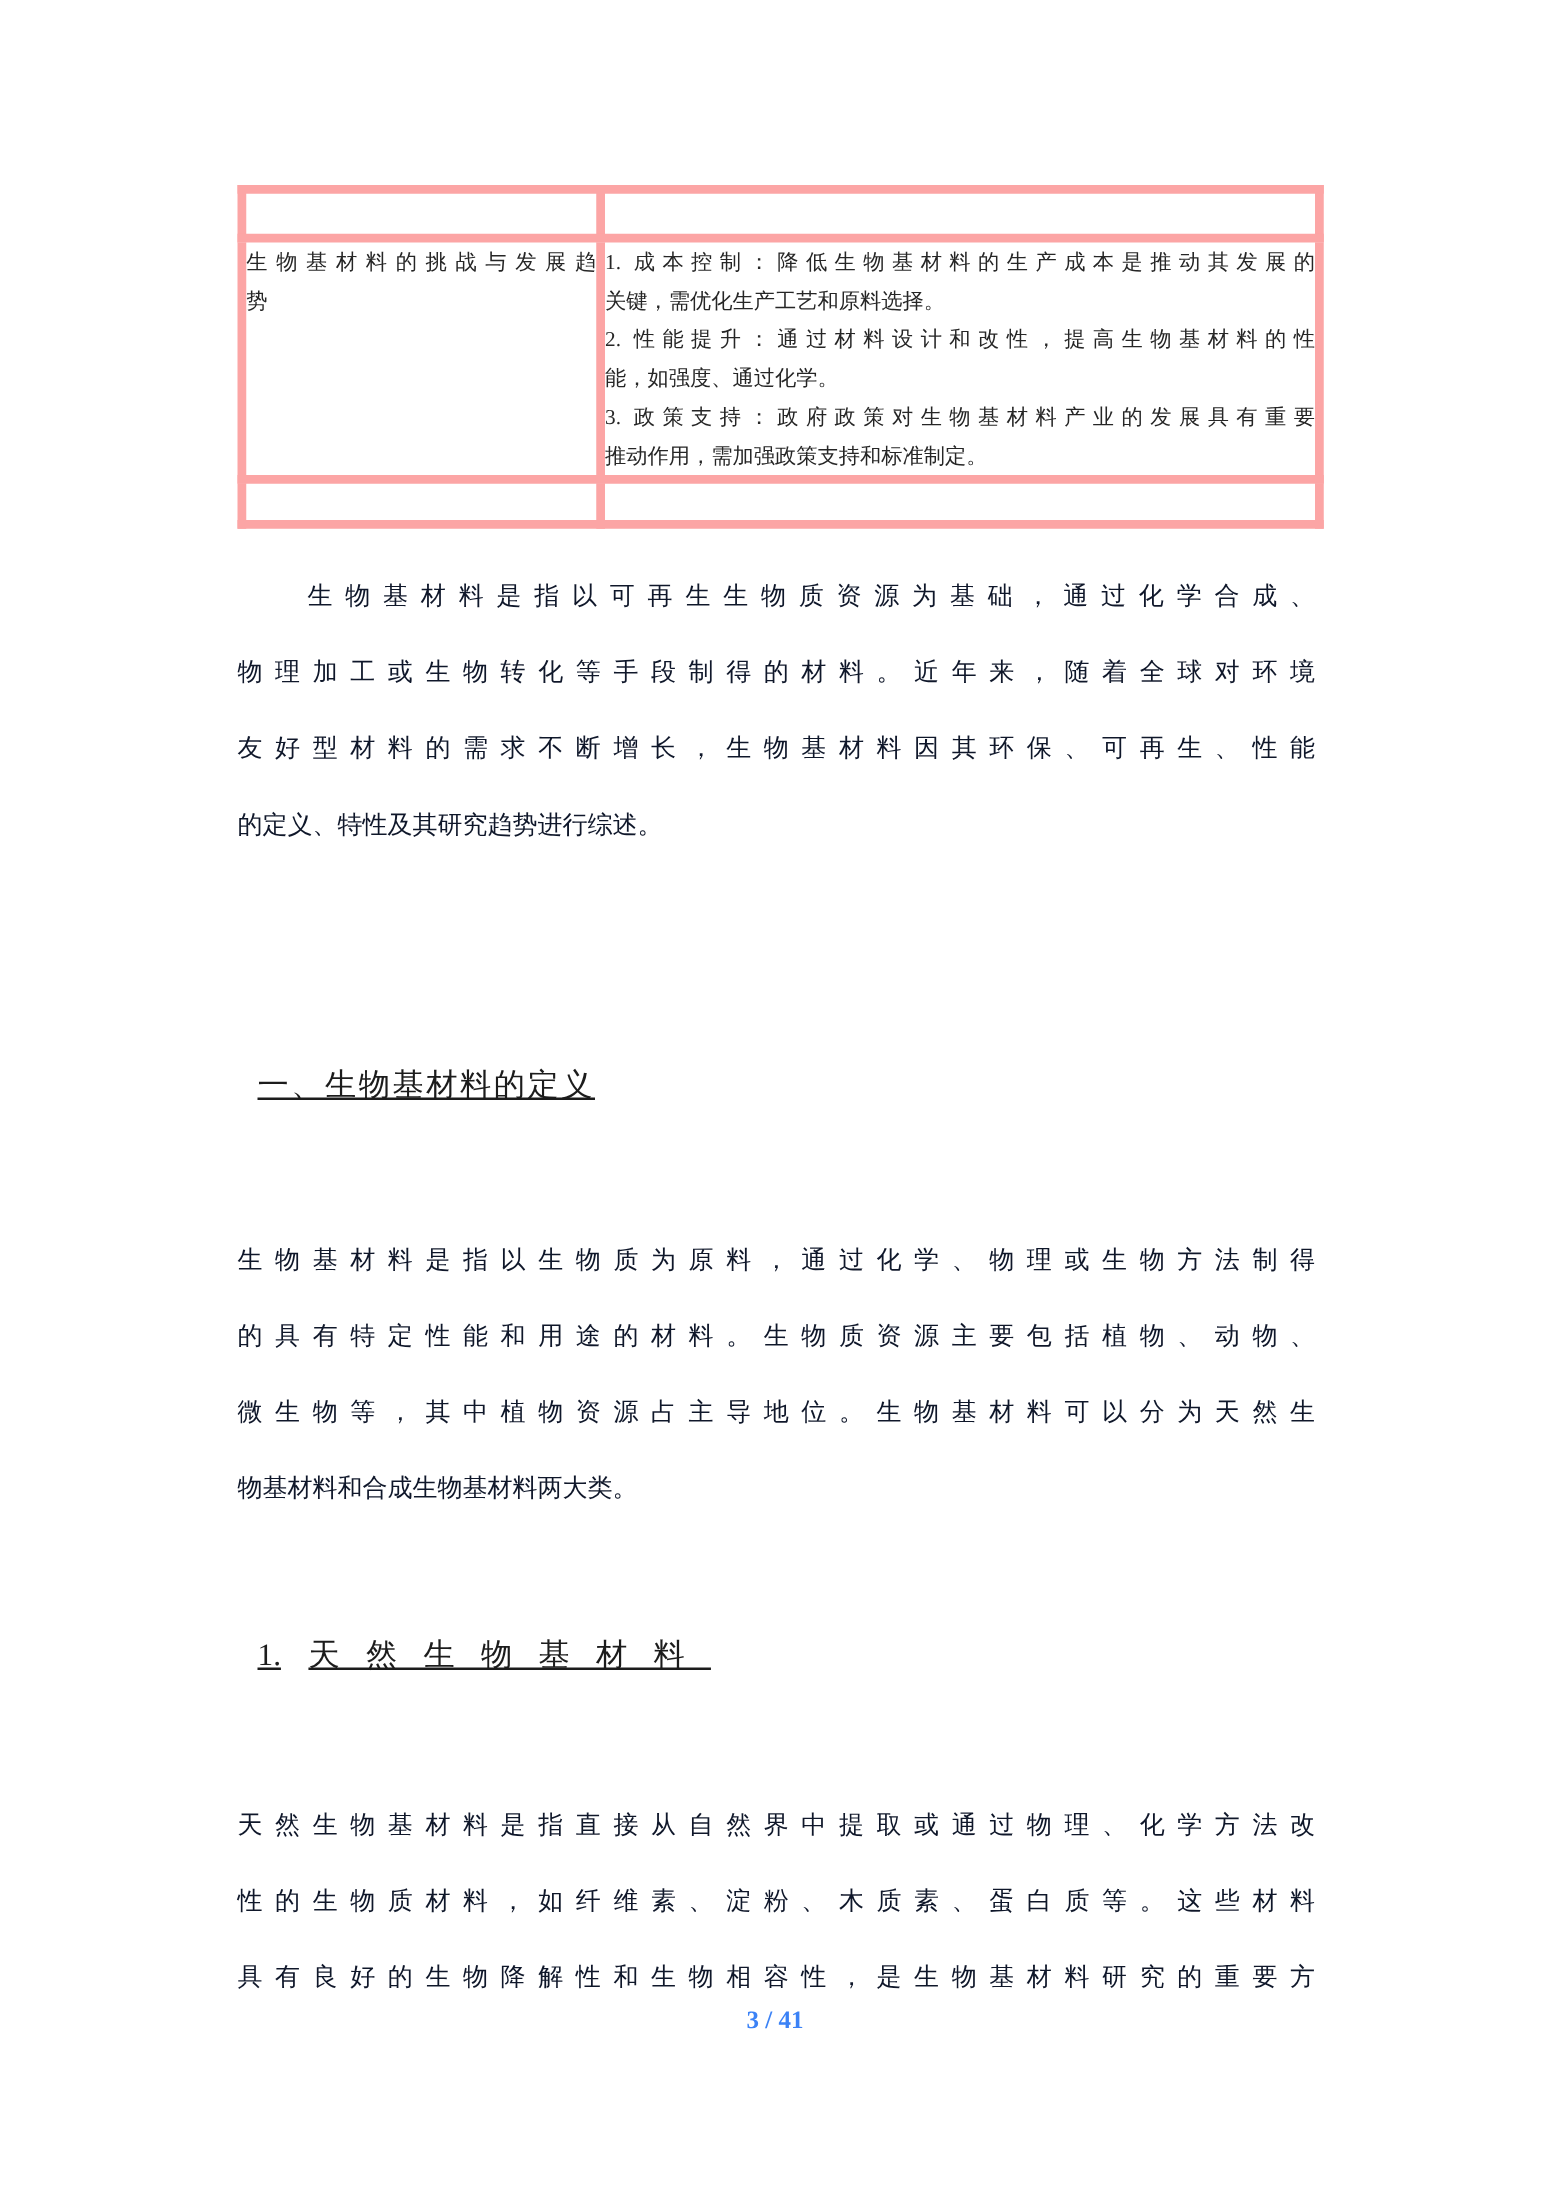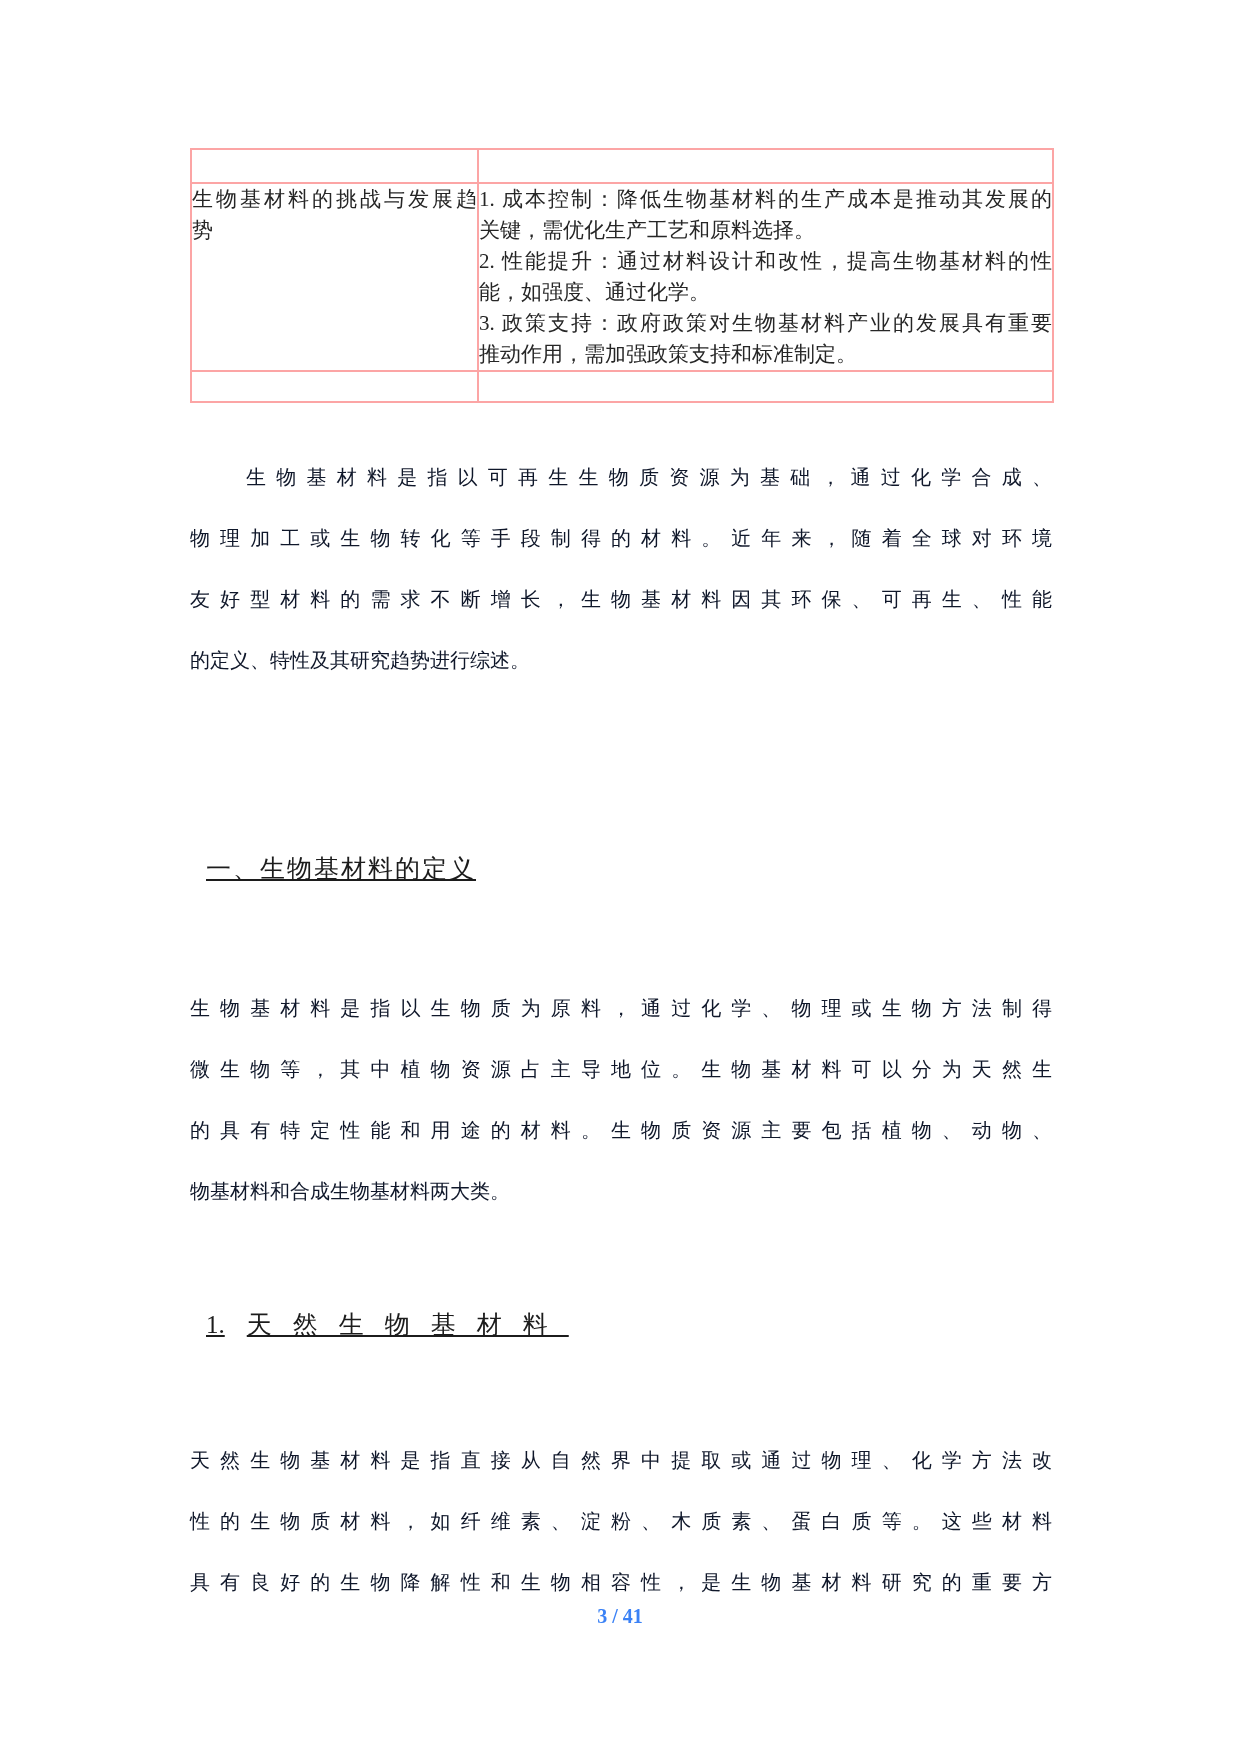--- a/index.html
+++ b/index.html
@@ -11,23 +11,23 @@
     font-family:"Liberation Serif","DejaVu Serif",serif;
     overflow:hidden;
   }
   
   .doc-table{
     position:absolute;left:190px;top:148px;
     width:862px;
     border-collapse:collapse;table-layout:fixed;
   }
   .doc-table td{
-    border:2px solid #fca5a5;
+    border:7px solid #fca5a5;
     vertical-align:top;
-    font-size:21px;line-height:31px;
+    font-size:17px;line-height:31px;
     color:#262626;
     padding:0;
     overflow:hidden;
   }
   col.c1{width:287px;}
   col.c2{width:575px;}
   tr.r1 td{height:32px;}
   tr.r3 td{height:29px;}
   .cell-left{padding:3px 10px 4px 12px;}
   .cell-right{padding:36px 12px 6px 14px;}
@@ -111,22 +111,22 @@
       <div class="line fill indent">生物基材料是指以可再生生物质资源为基础，通过化学合成、</div>
       <div class="line fill">物理加工或生物转化等手段制得的材料。近年来，随着全球对环境</div>
       <div class="line fill">友好型材料的需求不断增长，生物基材料因其环保、可再生、性能</div>
       <div class="line">的定义、特性及其研究趋势进行综述。</div>
     </div>
 
   <div class="heading h1pos">一、生物基材料的定义</div>
 
   <div class="para p2">
       <div class="line fill">生物基材料是指以生物质为原料，通过化学、物理或生物方法制得</div>
+      <div class="line fill">的具有特定性能和用途的材料。生物质资源主要包括植物、动物、</div>
       <div class="line fill">微生物等，其中植物资源占主导地位。生物基材料可以分为天然生</div>
-      <div class="line fill">的具有特定性能和用途的材料。生物质资源主要包括植物、动物、</div>
       <div class="line">物基材料和合成生物基材料两大类。</div>
     </div>
 
   <div class="heading h2pos">
     <span class="hnum">1.</span><span class="htext">天然生物基材料</span>
   </div>
 
   <div class="para p3">
       <div class="line fill">天然生物基材料是指直接从自然界中提取或通过物理、化学方法改</div>
       <div class="line fill">性的生物质材料，如纤维素、淀粉、木质素、蛋白质等。这些材料</div>

